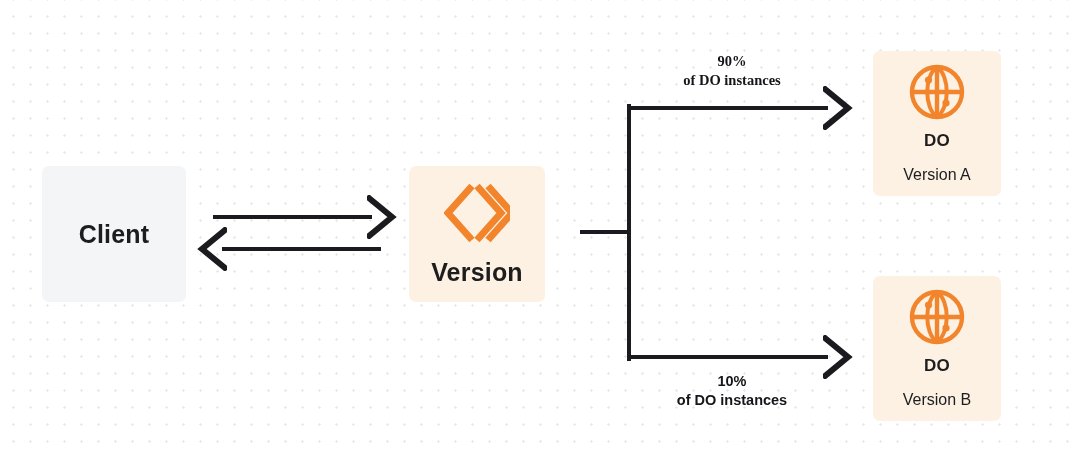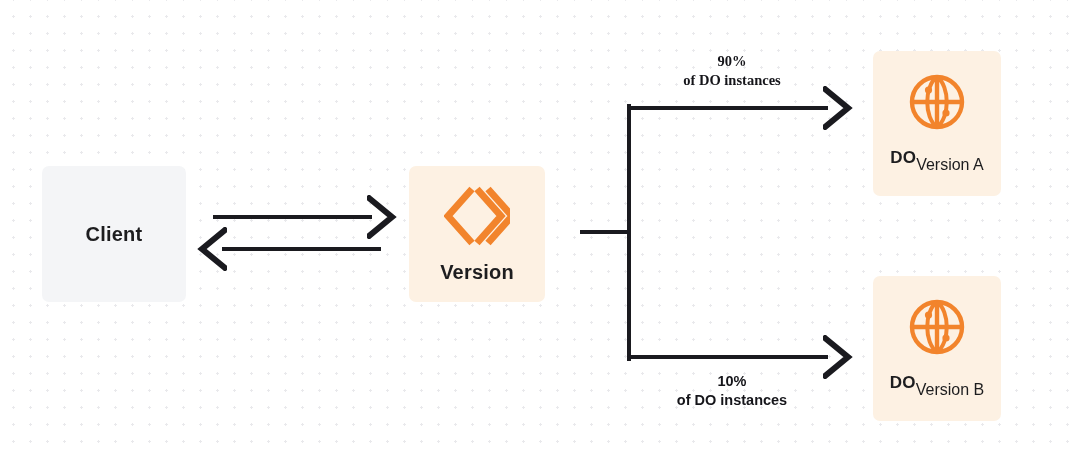--- a/index.html
+++ b/index.html
@@ -60,21 +60,21 @@
 
   .node-do-b {
     left: 873px;
     top: 276px;
     width: 128px;
     height: 145px;
     background: #fdf1e3;
   }
 
   .node-title {
-    font-size: 20px;
+    font-size: 25px;
     font-weight: bold;
     color: #1d1d1f;
     letter-spacing: 0.2px;
   }
 
   .node-title-small {
     font-size: 17px;
     font-weight: bold;
     color: #1d1d1f;
     letter-spacing: 0.2px;
@@ -87,21 +87,21 @@
     margin-top: 15px;
   }
 
   .worker-label {
     margin-top: 14px;
   }
 
   .do-label-block {
     margin-top: 10px;
     display: flex;
-    flex-direction: row;
+    flex-direction: column;
     align-items: center;
   }
 
   .icon-svg {
     display: block;
   }
 
   .edge-label {
     position: absolute;
     font-size: 14.5px;

